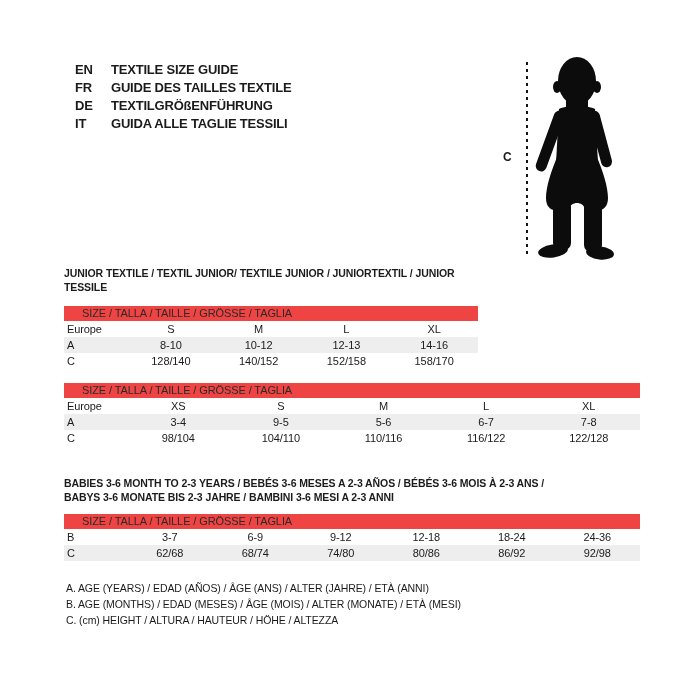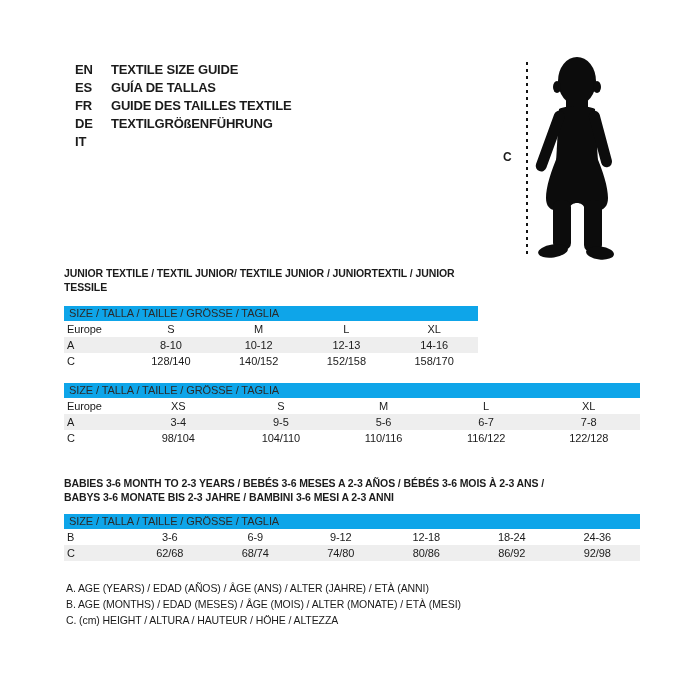--- a/index.html
+++ b/index.html
@@ -27,55 +27,52 @@
   
   .section { position:absolute; left:64px; }
   .section-1 { top:266px; width:414px; }
   .section-2 { top:371px; width:576px; }
   .section-3 { top:476px; width:576px; }
   .sec-title { font-weight:bold; font-size:10.5px; line-height:14px; letter-spacing:-0.1px; }
   .sec-title .sub { font-size:7.5px; vertical-align:-2px; }
   .sec-table { margin-top:12px; }
   .section-3 .sec-table { margin-top:10px; }
   .size-band {
-    background:#0ea5e9; height:15px; line-height:15px;
-    font-size:11px; color:#2a2a2a; padding-left:5px; letter-spacing:-0.1px;
+    background:#ef4444; height:15px; line-height:15px;
+    font-size:11px; color:#2a2a2a; padding-left:18px; letter-spacing:-0.1px;
   }
   .t-row { display:flex; height:16px; line-height:16px; font-size:11px; letter-spacing:-0.1px; }
   .t-row.shaded { background:#eeeeee; }
   .t-label { width:60px; padding-left:3px; flex:none; }
   .t-cell { flex:1; text-align:center; }
 
   
   .notes { position:absolute; left:66px; top:580px; font-weight:normal; font-size:10.5px; line-height:16px; letter-spacing:-0.1px; }
 </style>
 </head>
 <body>
 
 <div class="page">
 
   <div class="lang-block">
       <div class="lang-row">
         <span class="lang-code">EN</span>
         <span class="lang-text">TEXTILE SIZE GUIDE</span>
       </div>
       <div class="lang-row">
-        <span class="lang-code">ES</span>
-        <span class="lang-text">GUÍA DE TALLAS</span>
-      </div>
-      <div class="lang-row">
         <span class="lang-code">FR</span>
         <span class="lang-text">GUIDE DES TAILLES TEXTILE</span>
       </div>
       <div class="lang-row">
         <span class="lang-code">DE</span>
         <span class="lang-text">TEXTILGRÖßENFÜHRUNG</span>
       </div>
       <div class="lang-row">
         <span class="lang-code">IT</span>
+        <span class="lang-text">GUIDA ALLE TAGLIE TESSILI</span>
       </div>
     </div>
 
   <div class="dash-line"></div>
   <div class="c-label">C</div>
   <svg class="baby-svg" viewBox="0 0 95 205" xmlns="http://www.w3.org/2000/svg">
     <g fill="#0c0c0c">
       <ellipse cx="47" cy="26" rx="19" ry="24"></ellipse>
       <ellipse cx="27" cy="32" rx="4" ry="6"></ellipse>
       <ellipse cx="67" cy="32" rx="4" ry="6"></ellipse>
@@ -158,21 +155,21 @@
   <div class="section section-3">
     <div class="sec-title">
         <div><span>BABIES 3-6 MONTH TO 2-3 YEARS / BEBÉS 3-6 MESES A 2-3 AÑOS / BÉBÉS 3-6 MOIS À 2-3 ANS /</span></div>
         <div><span>BABYS 3-6 MONATE BIS 2-3 JAHRE / BAMBINI 3-6 MESI A 2-3 ANNI</span></div>
       </div>
     <div class="sec-table">
       <div class="size-band">SIZE / TALLA / TAILLE / GRÖSSE / TAGLIA</div>
       <div>
           <div class="t-row">
             <span class="t-label">B</span>
-            <span class="t-cell">3-6</span>
+            <span class="t-cell">3-7</span>
             <span class="t-cell">6-9</span>
             <span class="t-cell">9-12</span>
             <span class="t-cell">12-18</span>
             <span class="t-cell">18-24</span>
             <span class="t-cell">24-36</span>
           </div>
           <div class="t-row shaded">
             <span class="t-label">C</span>
             <span class="t-cell">62/68</span>
             <span class="t-cell">68/74</span>

